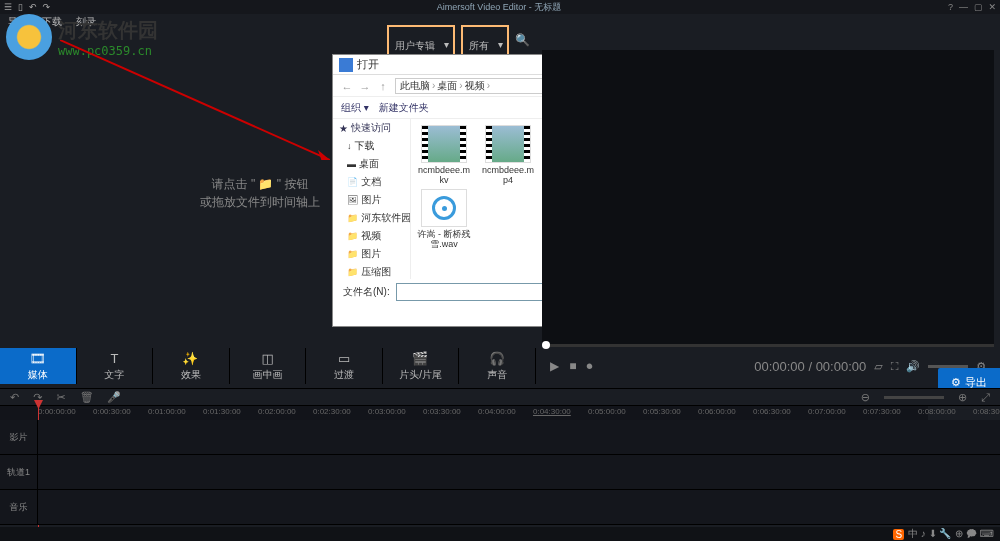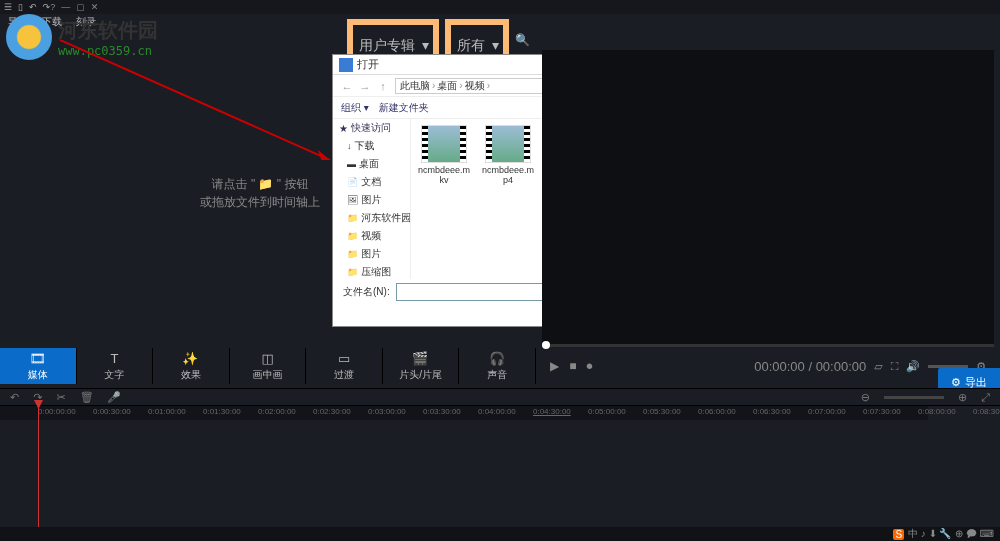--- a/index.html
+++ b/index.html
@@ -9,21 +9,21 @@
 .topbar{height:14px;background:#15171c;display:flex;align-items:center;padding:0 4px;font-size:9px;color:#888}
 .topbar .icons{display:flex;gap:6px}
 .topbar .icons span{color:#aaa}
 .topbar .center{flex:1;text-align:center;color:#8fa5b5}
 .topbar .wincontrols{display:flex;gap:6px}
 
 .menubar{height:16px;background:#1a1d23;display:flex;align-items:center;padding:0 8px;font-size:10px;color:#bbb;gap:14px}
 
 
 .filterbar{height:20px;display:flex;justify-content:flex-end;align-items:center;padding-right:470px;gap:6px}
-.dropdown{background:#1a1d23;border:6px solid #fdba74;color:#bbb;font-size:14px;padding:12px 18px 1px 6px;position:relative}
+.dropdown{background:#1a1d23;border:2px solid #fdba74;color:#bbb;font-size:10px;padding:12px 18px 1px 6px;position:relative}
 .dropdown:after{content:"▾";position:absolute;right:4px}
 .searchicon{color:#888;font-size:12px}
 
 
 .watermark{position:absolute;left:6px;top:14px;display:flex;align-items:center;gap:6px;z-index:1}
 .watermark .logo{width:46px;height:46px;border-radius:50%;background:radial-gradient(circle,#f7c23c 40%,#4aa0e0 45%);border:3px solid #4aa0e0}
 .watermark .text .t1{font-size:20px;color:#333;font-weight:bold}
 .watermark .text .t2{font-size:12px;color:#2b8a2b;font-family:monospace}
 
 
@@ -120,20 +120,21 @@
 </head>
 <body>
 
 <div class="topbar">
   <div class="icons">
       <span>☰</span>
       <span>▯</span>
       <span>↶</span>
       <span>↷</span>
     </div>
+  <div class="center">Aimersoft Video Editor - 无标题</div>
   <div class="wincontrols">
     <span>?</span>
     <span>—</span>
     <span>▢</span>
     <span>✕</span>
   </div>
 </div>
 <div class="menubar">
   <span>导入</span>
   <span>下载</span>
@@ -257,20 +258,26 @@
           <div class="thumb mp4">
             <div class="strip"></div>
           </div>
           <div class="name">我的！体育老师32.mp4</div>
         </div>
         <div class="file">
           <div class="thumb audio">
             <div class="ring"></div>
           </div>
           <div class="name">许嵩 - 用户专辑.mp3</div>
+        </div>
+        <div class="file">
+          <div class="thumb audio">
+            <div class="ring"></div>
+          </div>
+          <div class="name">许嵩 - 断桥残雪.wav</div>
         </div>
       </div>
   </div>
   <div class="footer">
     <div class="row1">
       <span class="lbl">文件名(N):</span>
       <input class="fname" style="">
       <div class="filter">所有支持文件(*.MP4;*.FLV;*.AVI</div>
     </div>
     <div class="row2">
@@ -369,18 +376,30 @@
       <span style="left: 715px;">0:06:30:00</span>
       <span style="left: 770px;">0:07:00:00</span>
       <span style="left: 825px;">0:07:30:00</span>
       <span style="left: 880px;">0:08:00:00</span>
       <span style="left: 935px;">0:08:30:00</span>
     </div>
 </div>
 <div class="playback-head"></div>
 
 <div class="tracks" id="tracks">
+    <div class="track">
+      <div class="head">影片</div>
+      <div class="lane"></div>
+    </div>
+    <div class="track">
+      <div class="head">轨道1</div>
+      <div class="lane"></div>
+    </div>
+    <div class="track">
+      <div class="head">音乐</div>
+      <div class="lane"></div>
+    </div>
   </div>
 
 <div class="taskbar">
   <span class="tb-orange">S</span>
   <span>中 ♪ ⬇ 🔧 ⊕ 🗭 ⌨</span>
 </div>
 
 </body></html>

